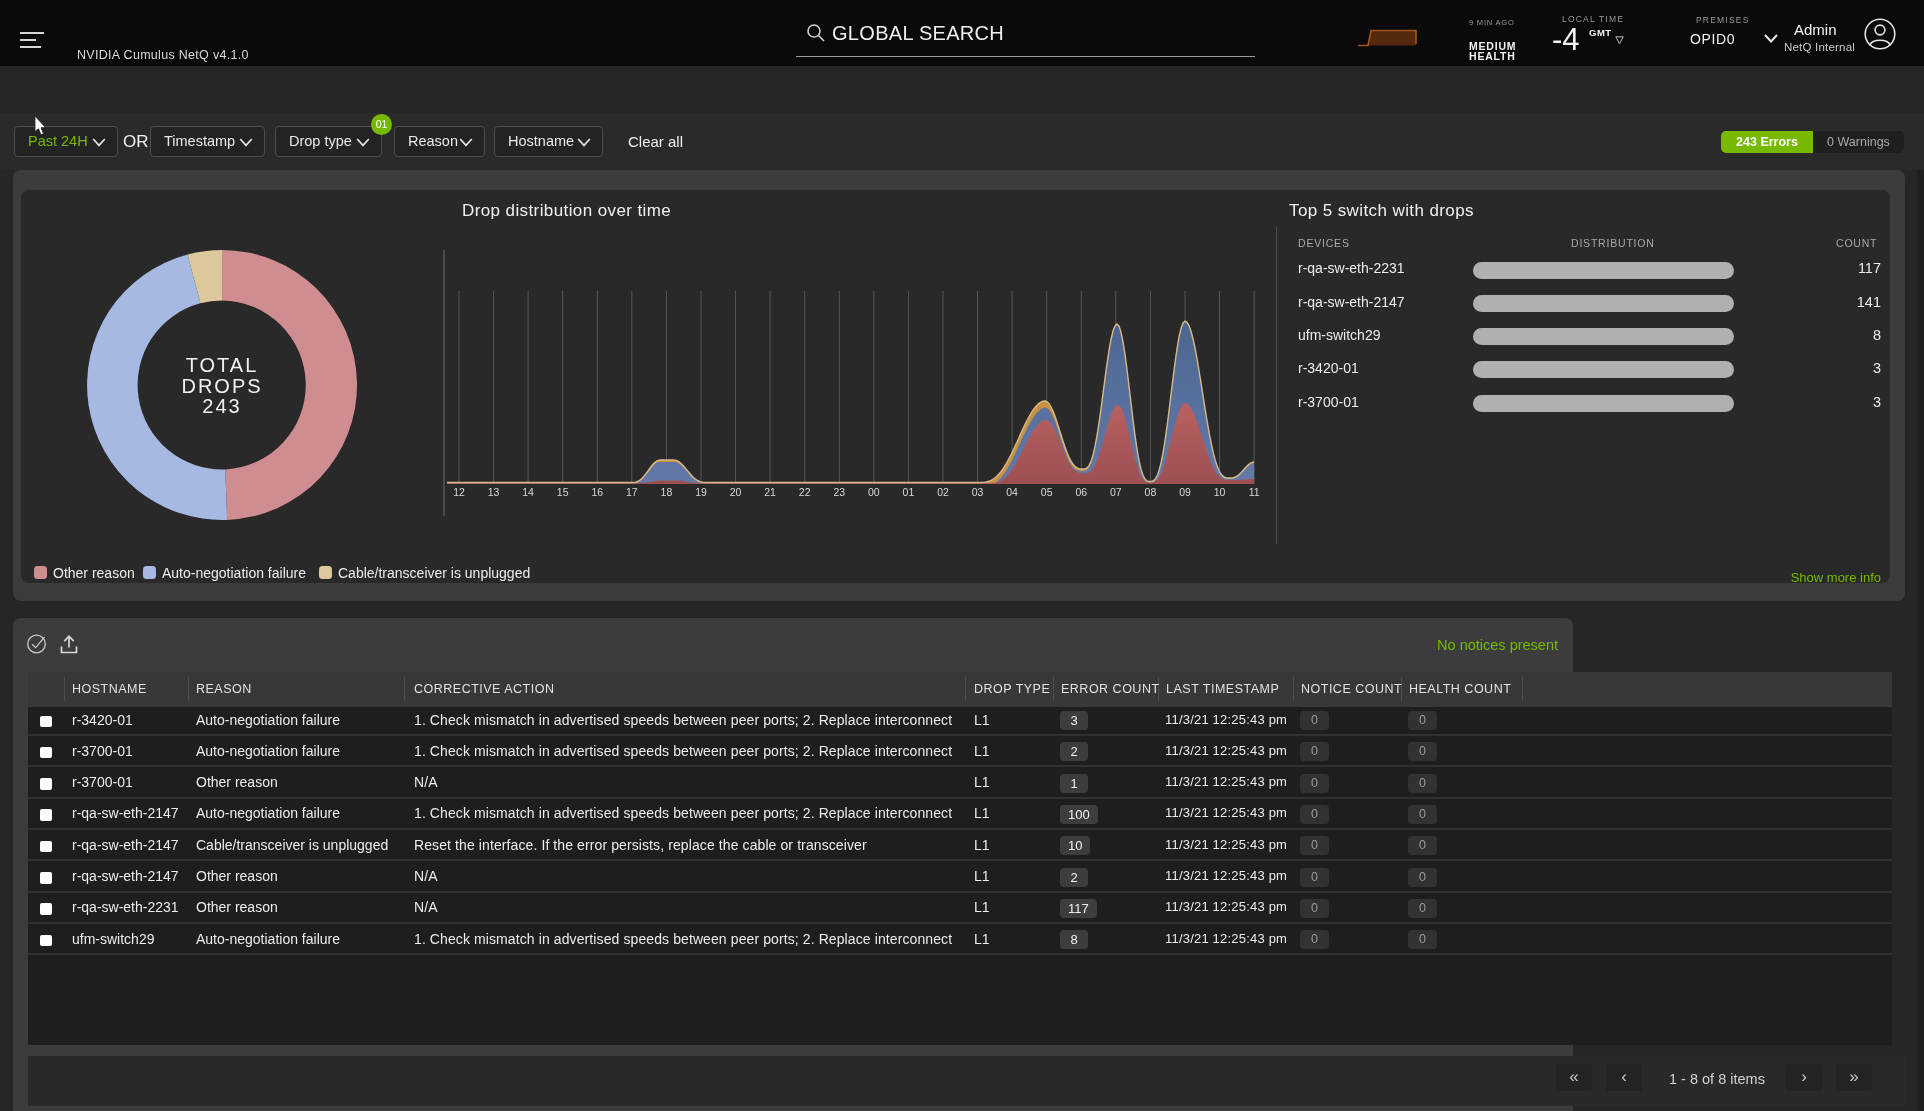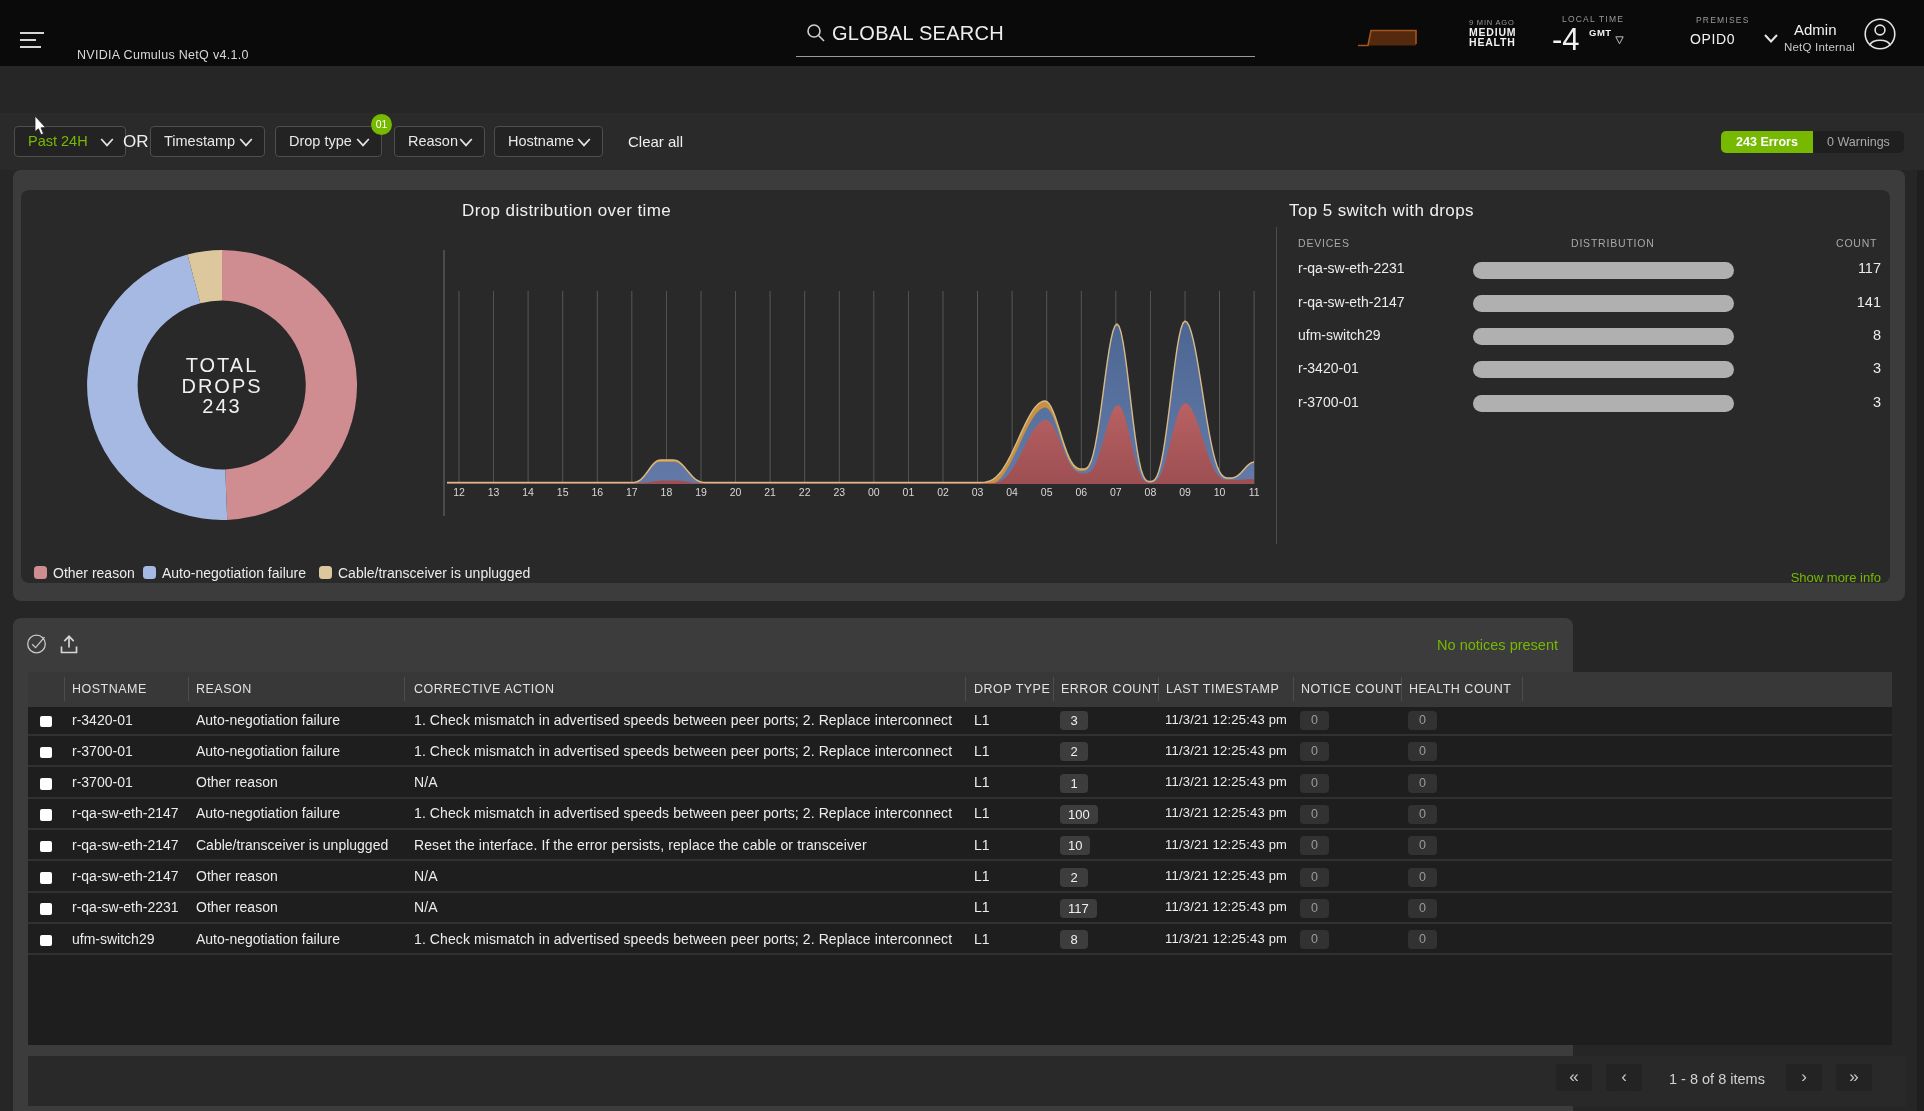--- a/index.html
+++ b/index.html
@@ -80,21 +80,21 @@
     <circle cx="8" cy="8" r="6" fill="none" stroke="#cfcfcf" stroke-width="1.6"></circle>
     <line x1="12.5" y1="12.5" x2="18" y2="18" stroke="#cfcfcf" stroke-width="1.6"></line>
   </svg>
   <div id="gsearch">GLOBAL SEARCH</div>
   <div id="gsline"></div>
   <svg class="abs" style="left:1358px;top:27px" width="62" height="20" viewBox="0 0 62 20">
     <path d="M0,18.5 L10,18.5 L13,3.5 L58,3.5 L58,18.5 Z" fill="#54290e"></path>
     <path d="M0,18.5 L10,18.5 L13,3.5 L58,3.5 L58,17" fill="none" stroke="#a4541d" stroke-width="1.6"></path>
   </svg>
   <div class="tlbl" style="left:1469px;top:18px;font-size:7.5px">9 MIN AGO</div>
-  <div class="tbig" style="left:1469px;top:27px;font-size:10.5px;font-weight:bold;line-height:10.4px;letter-spacing:0.8px">MEDIUM<br>HEALTH</div>
+  <div class="tbig" style="left:1469px;top:41px;font-size:10.5px;font-weight:bold;line-height:10.4px;letter-spacing:0.8px">MEDIUM<br>HEALTH</div>
   <div class="tlbl" style="left:1562px;top:14px;font-size:8.5px;letter-spacing:1.2px">LOCAL TIME</div>
   <div class="tbig" style="left:1552px;top:22px;font-size:31px;font-weight:normal">-4</div>
   <div class="tbig" style="left:1589px;top:27px;font-size:9.5px;font-weight:bold;letter-spacing:0.5px">GMT</div>
   <svg class="abs" style="left:1615px;top:36px" width="9" height="9" viewBox="0 0 9 9">
     <path d="M0.8,0.8 L8.2,0.8 L4.5,7.8 Z" fill="none" stroke="#bdbdbd" stroke-width="1"></path>
   </svg>
   <div class="tlbl" style="left:1696px;top:15px;font-size:8.5px;letter-spacing:1.2px">PREMISES</div>
   <div class="tbig" style="left:1690px;top:31px;font-size:14px;letter-spacing:0.6px">OPID0</div>
   <svg class="abs" style="left:1764px;top:34px" width="14" height="9" viewBox="0 0 14 9">
     <path d="M1,1 L7,7.5 L13,1" fill="none" stroke="#e6e6e6" stroke-width="2"></path>
@@ -103,21 +103,21 @@
   <div class="tlbl" style="left:1784px;top:41px;font-size:11.5px;letter-spacing:0.2px;color:#c9c9c9">NetQ Internal</div>
   <svg class="abs" style="left:1864px;top:18px" width="32" height="32" viewBox="0 0 32 32">
     <circle cx="16" cy="16" r="14.8" fill="none" stroke="#e3e3e3" stroke-width="1.6"></circle>
     <circle cx="16" cy="12" r="4.9" fill="none" stroke="#e3e3e3" stroke-width="1.6"></circle>
     <path d="M6,27.5 C6.5,20.5 25.5,20.5 26,27.5" fill="none" stroke="#e3e3e3" stroke-width="1.6"></path>
   </svg>
 </div>
 
 
 <div id="filterrow">
-  <div class="chip" style="left:14px;width:112px;color:#76b900">Past 24H<svg class="chevsvg" width="14" height="9" viewBox="0 0 14 9">
+  <div class="chip" style="left:14px;width:104px;color:#76b900">Past 24H<svg class="chevsvg" width="14" height="9" viewBox="0 0 14 9">
           <path d="M1.2,1 L7,7.4 L12.8,1" fill="none" stroke="#e3e3e3" stroke-width="1.7"></path>
         </svg></div>
   <div id="orlbl">OR</div>
   <div class="chip" style="left:150px;width:115px">Timestamp<svg class="chevsvg" width="14" height="9" viewBox="0 0 14 9">
           <path d="M1.2,1 L7,7.4 L12.8,1" fill="none" stroke="#e3e3e3" stroke-width="1.7"></path>
         </svg></div>
   <div class="chip" style="left:275px;width:107px">Drop type<svg class="chevsvg" width="14" height="9" viewBox="0 0 14 9">
           <path d="M1.2,1 L7,7.4 L12.8,1" fill="none" stroke="#e3e3e3" stroke-width="1.7"></path>
         </svg></div>
   <div id="badge01">01</div>

